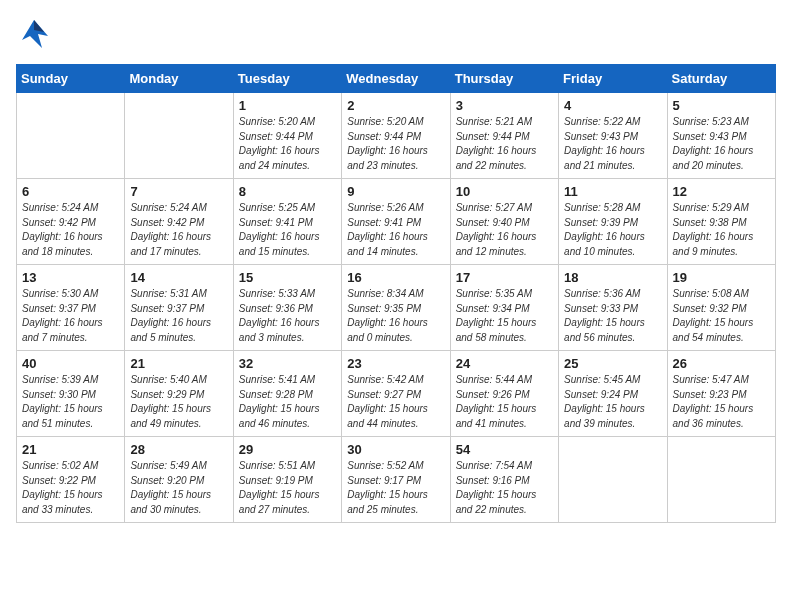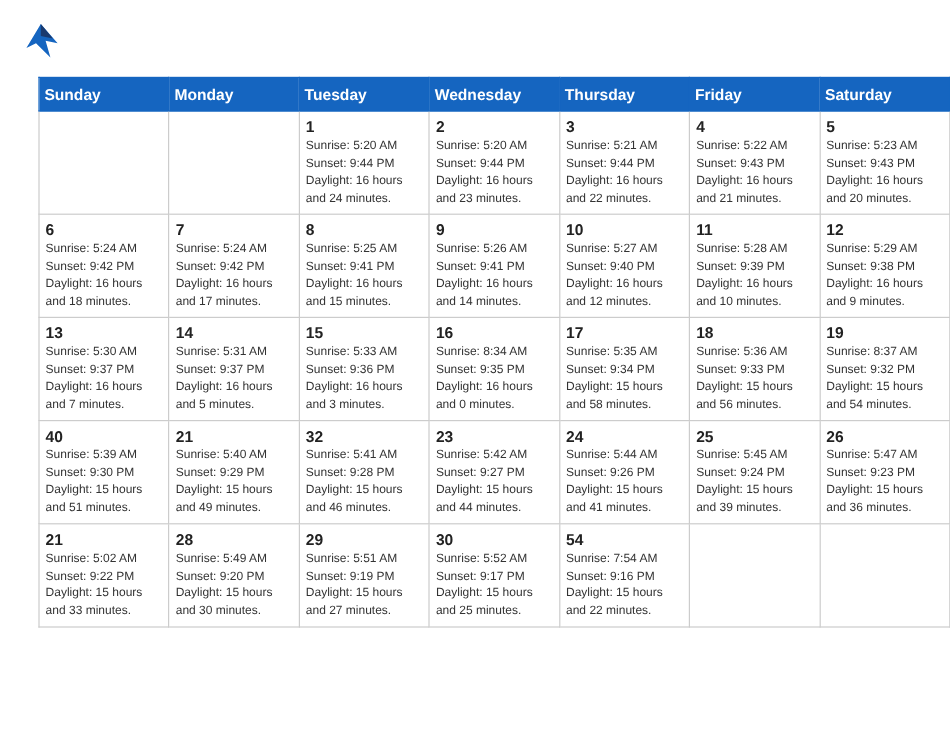--- a/index.html
+++ b/index.html
@@ -43,21 +43,20 @@
       color: #222;
     }
     .location {
       font-size: 14px;
       color: #555;
     }
     .calendar {
       width: 100%;
       border-collapse: collapse;
       border: 1px solid #ccc;
-      margin-left: 16px;
     }
     .calendar th {
       background: #1565c0;
       color: #fff;
       font-size: 13px;
       font-weight: bold;
       padding: 6px 4px;
       text-align: left;
       border: 1px solid #1565c0;
     }
@@ -78,20 +77,21 @@
       font-size: 13px;
       font-weight: bold;
       color: #222;
       display: block;
       margin-bottom: 2px;
     }
     .day-detail {
       font-size: 10px;
       color: #333;
       line-height: 1.45;
+      font-style: italic;
     }
     .calendar tr:nth-child(odd) td {
       background: #fff;
     }
   </style>
 </head>
 <body>
 
 <div class="header">
   <div class="logo">
@@ -233,21 +233,21 @@
 Daylight: 15 hours and 58 minutes.</div>
         </td>
         <td>
           <span class="day-number">18</span>
           <div class="day-detail">Sunrise: 5:36 AM
 Sunset: 9:33 PM
 Daylight: 15 hours and 56 minutes.</div>
         </td>
         <td>
           <span class="day-number">19</span>
-          <div class="day-detail">Sunrise: 8:37 AM
+          <div class="day-detail">Sunrise: 5:08 AM
 Sunset: 9:32 PM
 Daylight: 15 hours and 54 minutes.</div>
         </td>
       </tr>
       <tr>
         <td>
           <span class="day-number">40</span>
           <div class="day-detail">Sunrise: 5:39 AM
 Sunset: 9:30 PM
 Daylight: 15 hours and 51 minutes.</div>

